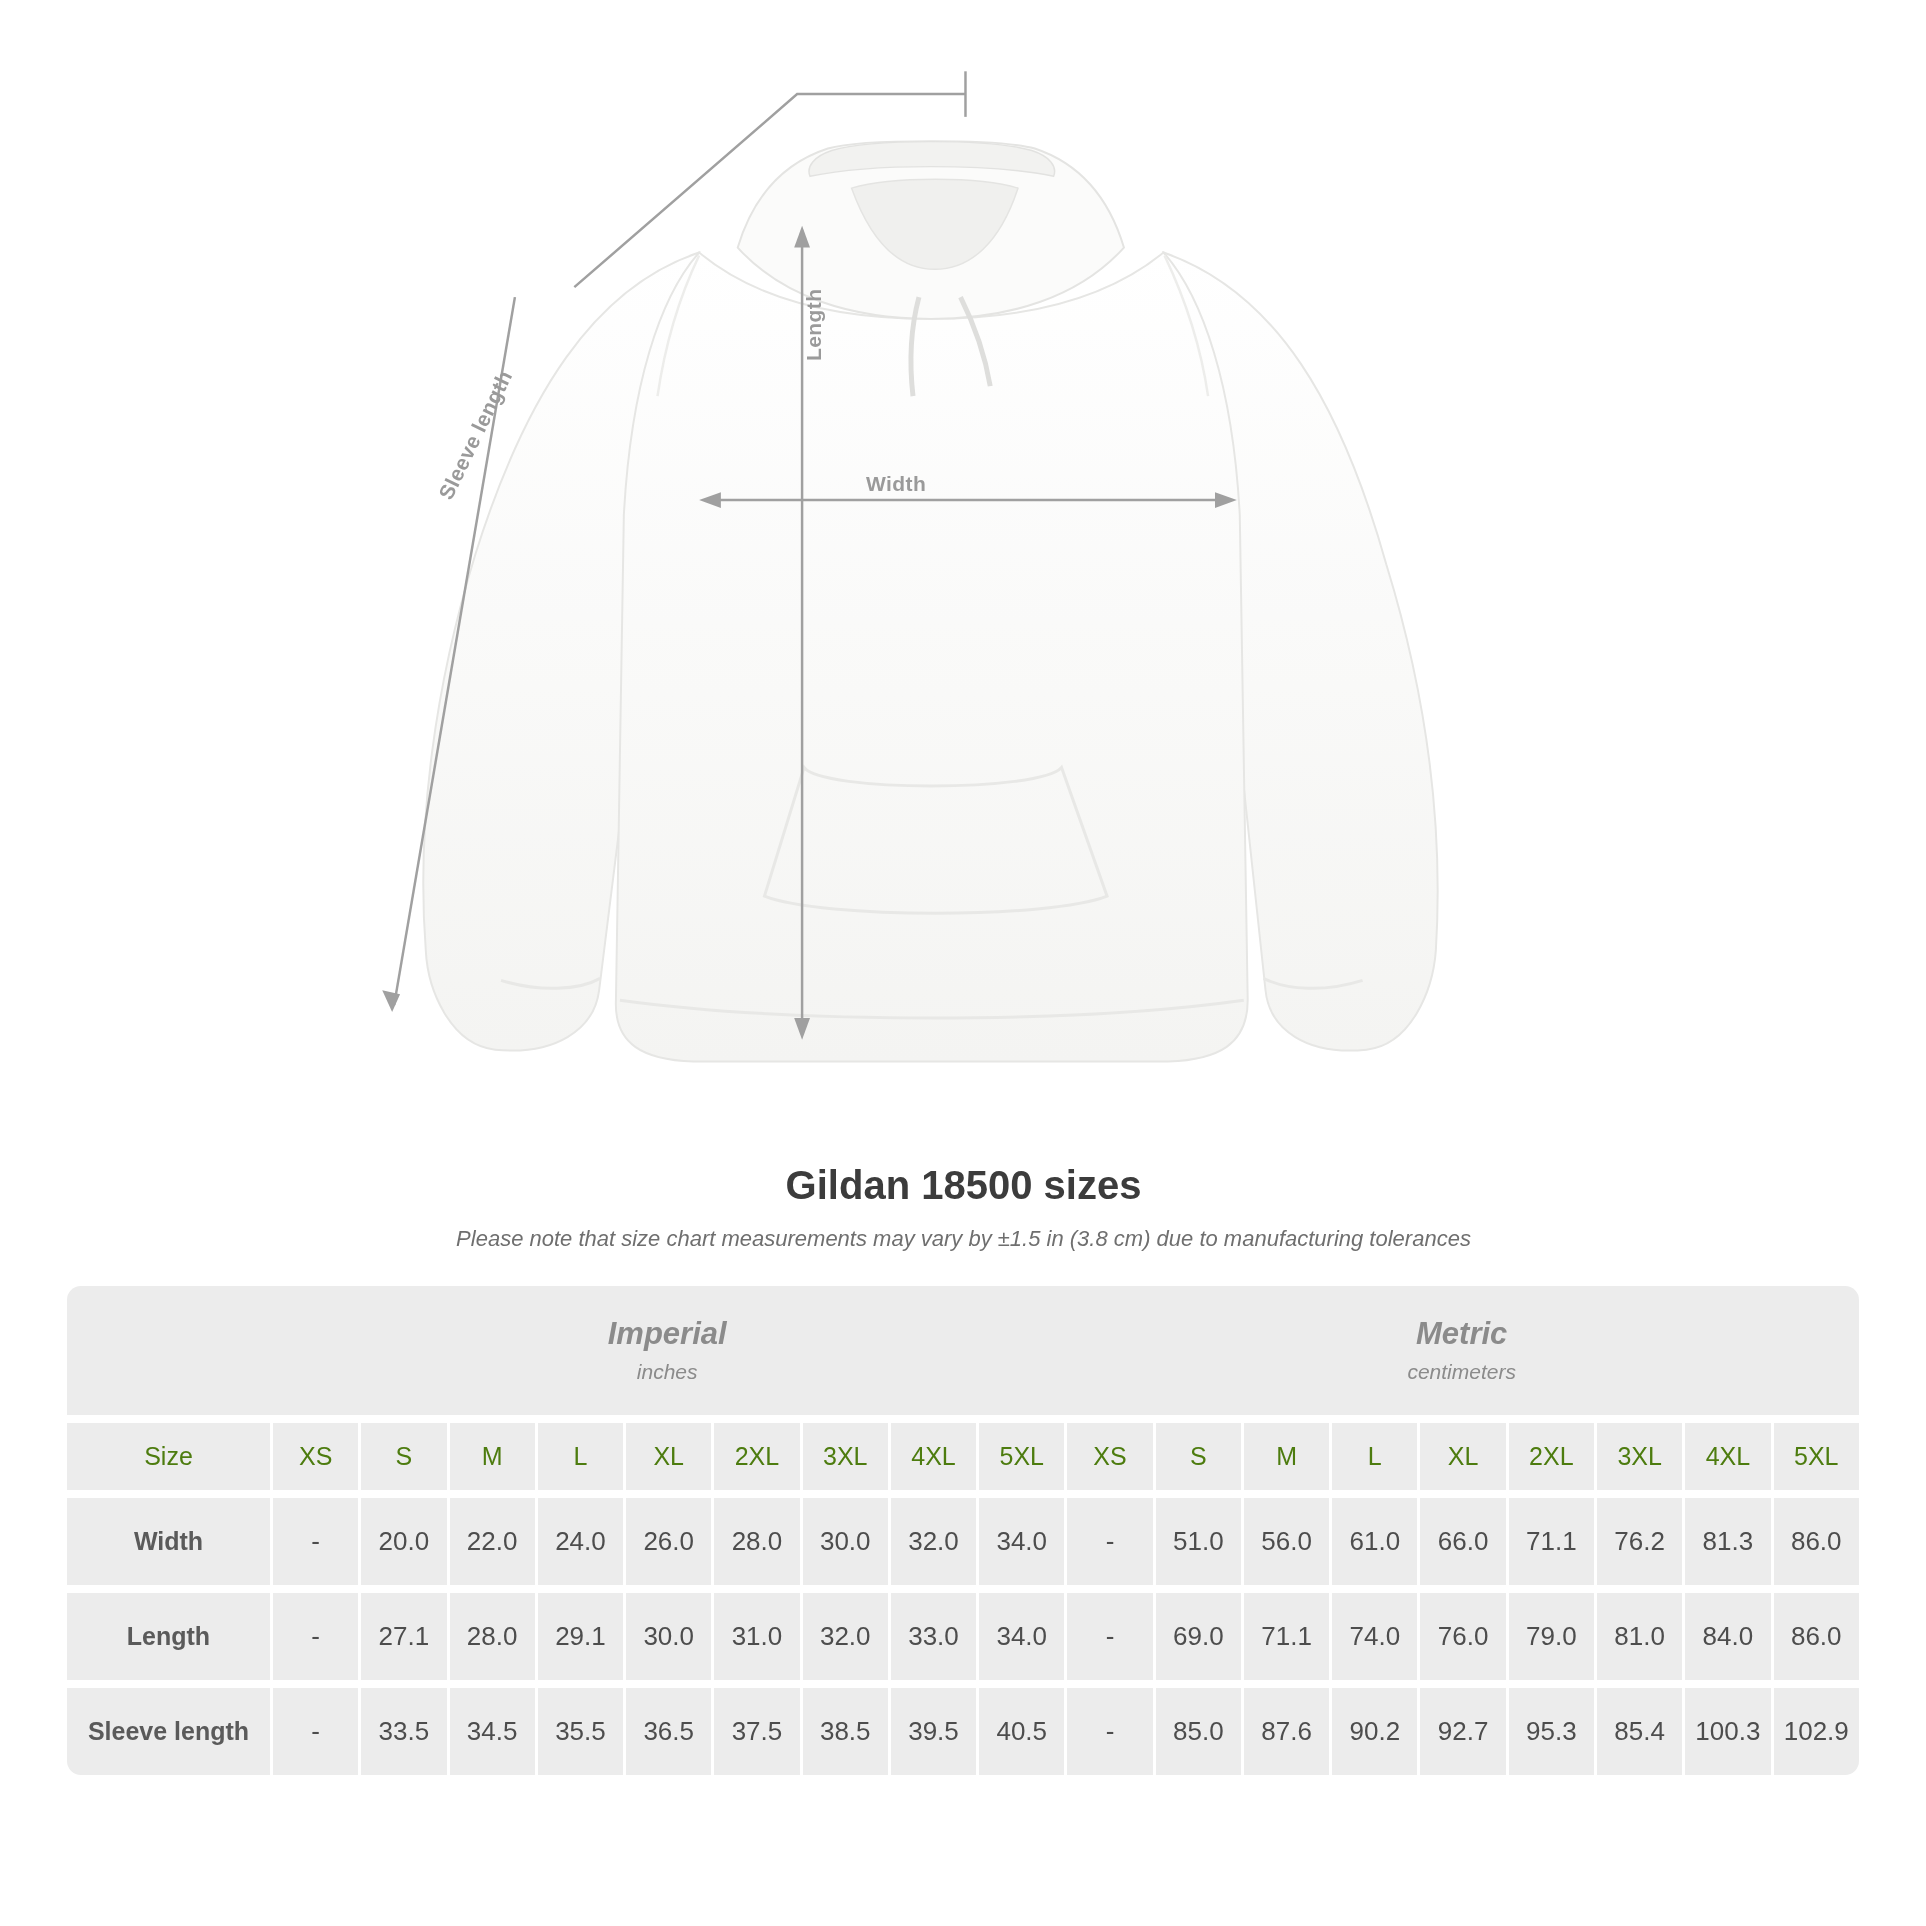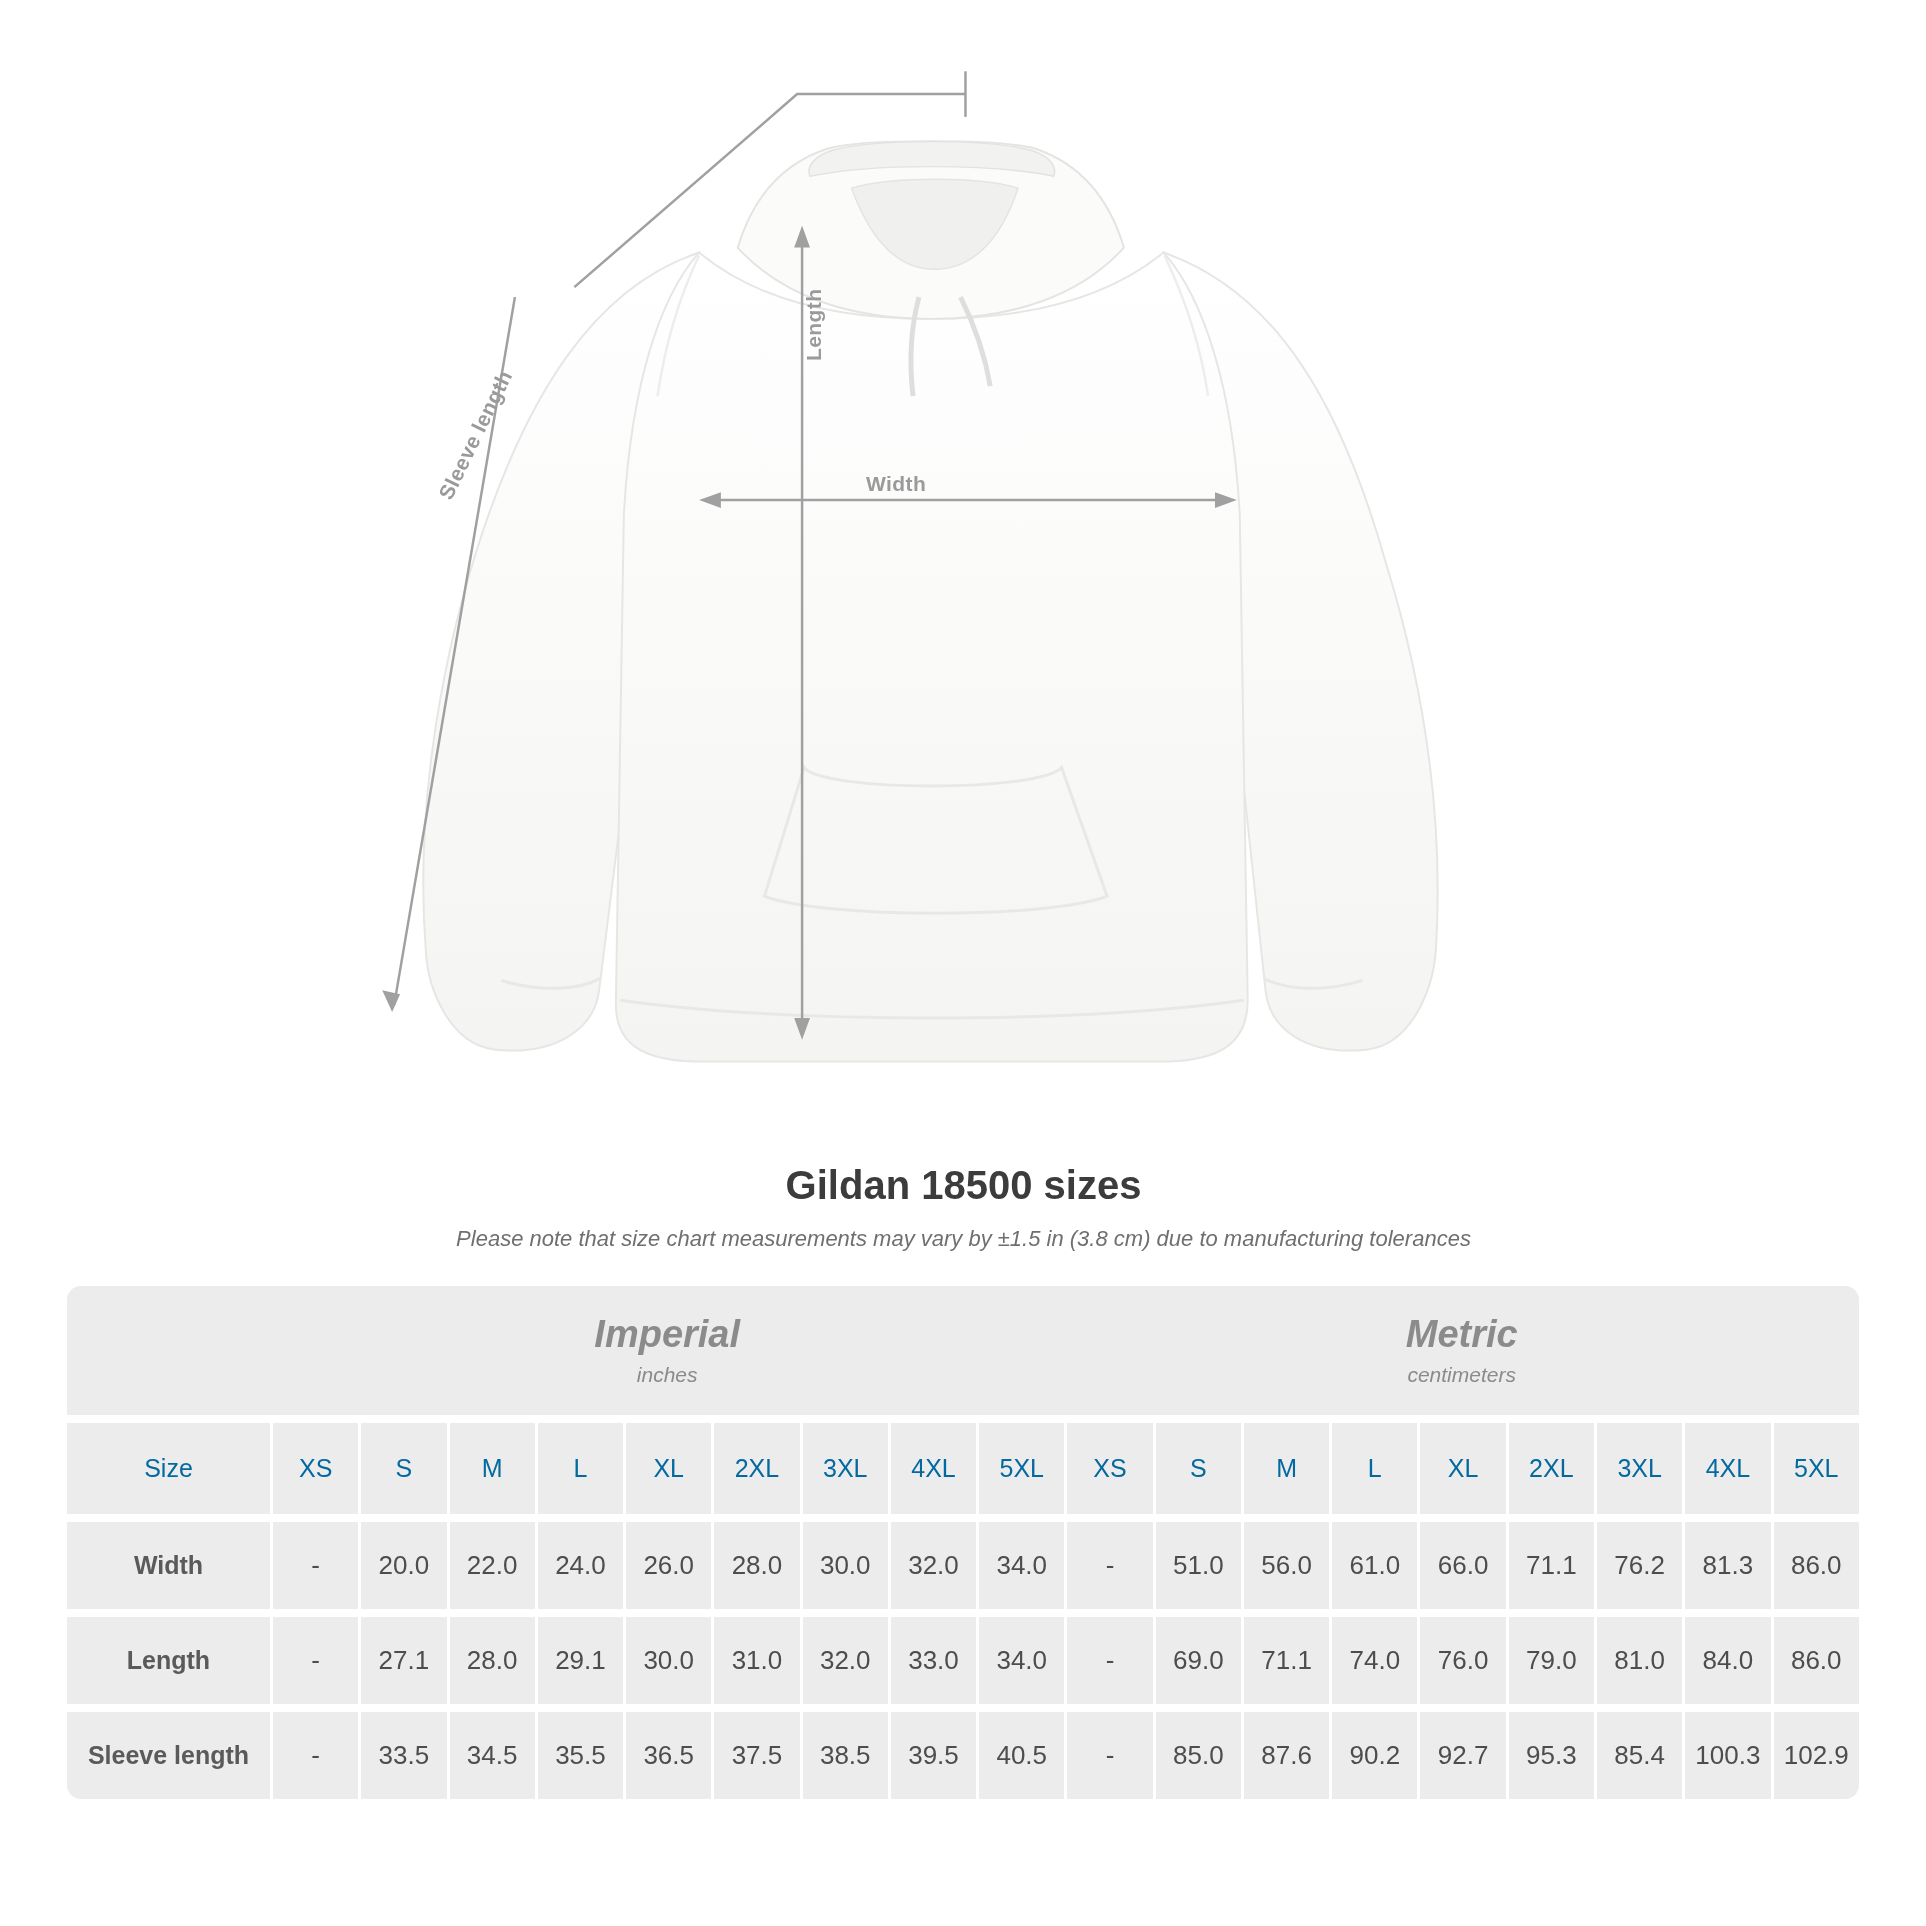--- a/index.html
+++ b/index.html
@@ -94,41 +94,41 @@
   
   table.size-table tr:first-child td:first-child { border-top-left-radius: 14px; }
   table.size-table tr:first-child td:last-child  { border-top-right-radius: 14px; }
   table.size-table tr:last-child  td:first-child { border-bottom-left-radius: 14px; }
   table.size-table tr:last-child  td:last-child  { border-bottom-right-radius: 14px; text-align: right; }
 
   .unit-head {
     height: 129px;
   }
   .unit-head .unit-name {
-    font-size: 38px;
+    font-size: 31px;
     font-style: italic;
     font-weight: bold;
     color: #8b8b8b;
     line-height: 1.1;
   }
   .unit-head .unit-sub {
     font-size: 21px;
     font-style: italic;
     color: #8b8b8b;
     margin-top: 8px;
   }
   .gap-row td {
     height: 8px;
     background: #ffffff !important;
   }
   .hdr-row td {
-    height: 91px;
+    height: 67px;
     font-size: 25px;
     font-weight: bold;
-    color: #0369a1;
+    color: #4d7c0f;
   }
   .data-row td {
     height: 87px;
     font-size: 26px;
     color: #4d4d4d;
   }
   .row-label {
     font-size: 25px;
     font-weight: bold;
     color: #5a5a5a;

